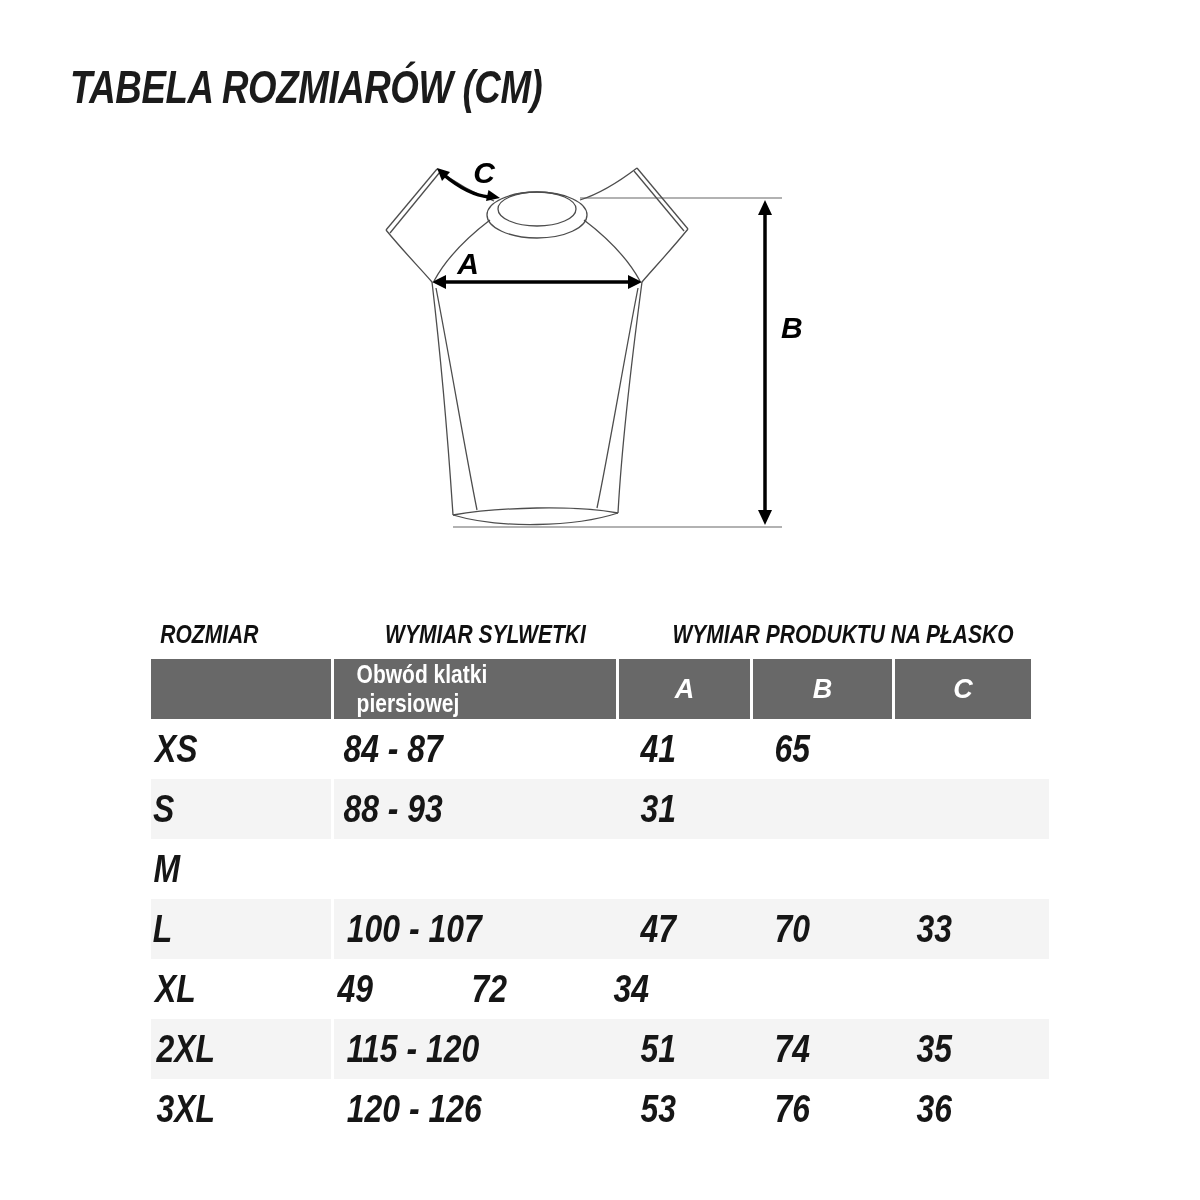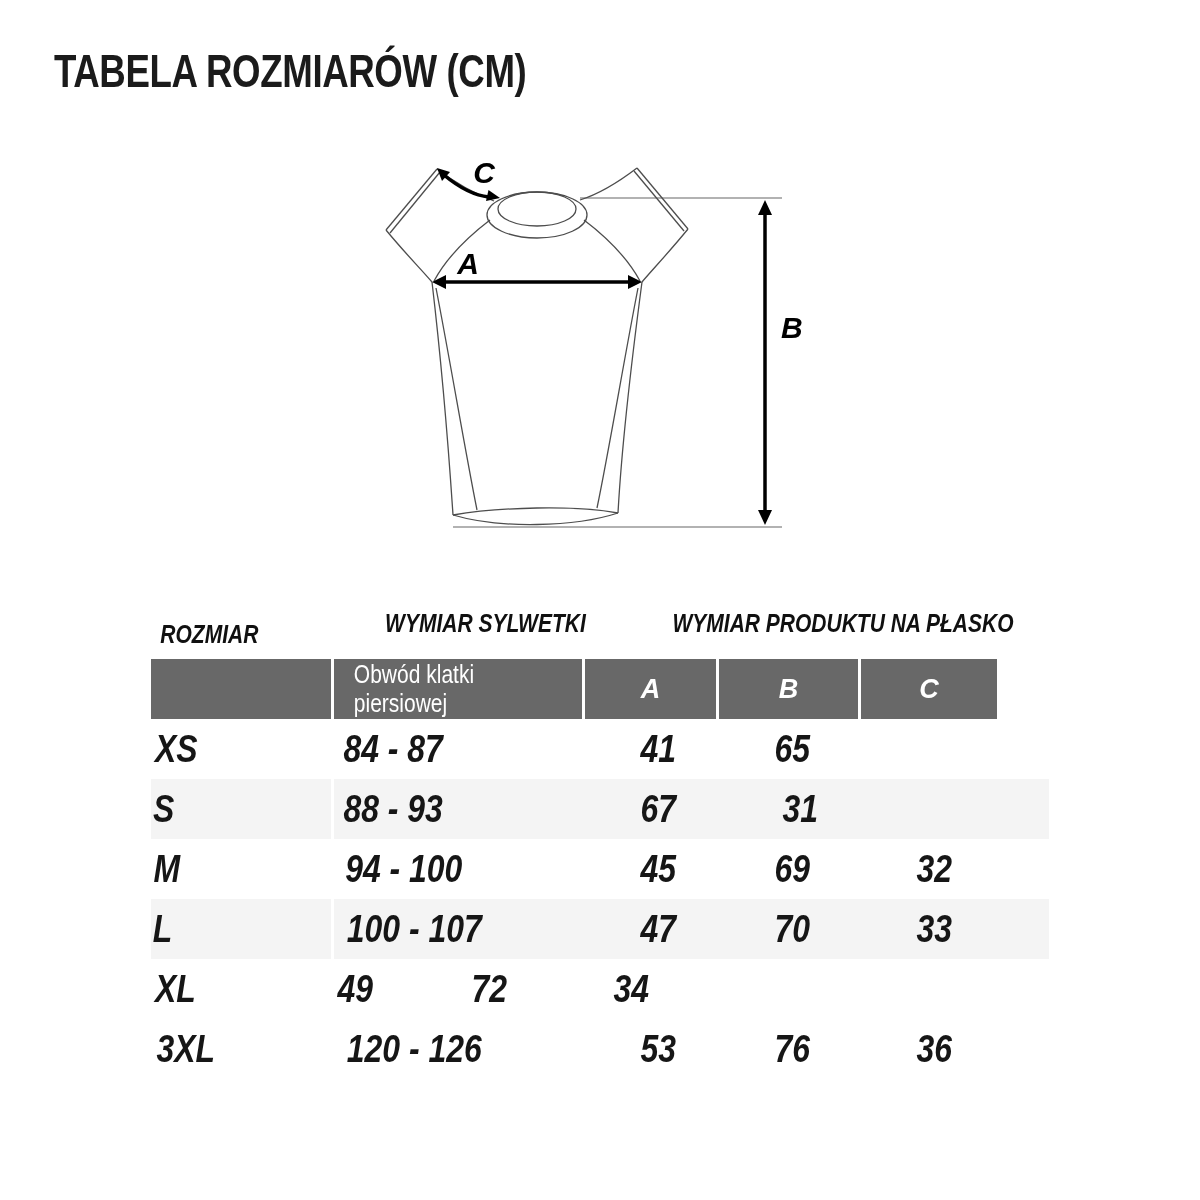--- a/index.html
+++ b/index.html
@@ -3,48 +3,48 @@
 <meta charset="utf-8">
 <style>
   html,body{margin:0;padding:0}
   body{
     width:1200px;height:1200px;background:#ffffff;position:relative;overflow:hidden;
     font-family:"Liberation Sans","DejaVu Sans",sans-serif;color:#161616;
   }
   .canvas{position:absolute;inset:0}
 
   
-  .title{position:absolute;left:54px;top:46px;margin:0;font-size:47px;line-height:1.05;
-         font-weight:bold;color:#1b1b1b;white-space:nowrap}
+  .title{position:absolute;left:54px;top:46px;margin:16px;font-size:47px;line-height:1.05;
+         font-style:italic;font-weight:bold;color:#1b1b1b;white-space:nowrap}
   .title .cond{transform:scaleX(.78);transform-origin:left center;letter-spacing:-.5px}
 
   .cond{display:inline-block;transform:scaleX(.84);transform-origin:center}
 
   
   .shirt{position:absolute;left:350px;top:140px;width:460px;height:420px}
   .shirt text{font-family:"Liberation Sans","DejaVu Sans",sans-serif;
               font-style:italic;font-weight:bold;font-size:30px;fill:#000}
 
   
   .size-table{position:absolute;left:151px;top:609px;width:898px;font-style:italic;font-weight:bold}
   .row{display:flex}
   .col1{width:180px;flex:none;display:flex;align-items:center;justify-content:flex-start}
   .colrest{width:715px;flex:none;margin-left:3px;display:flex}
 
   .ghead{height:50px}
   .ghead .col1,.ghead .gcell{font-size:25px;color:#101010}
-  .gcell{display:flex;align-items:flex-start;justify-content:center}
+  .gcell{display:flex;align-items:center;justify-content:center}
   .g2{width:303px}
   .g3{width:412px}
 
   .hband{height:60px}
   .hband .col1{background:#686868}
   .hband .colrest{gap:3px}
   .hcell{background:#686868;color:#fff;display:flex;align-items:center;justify-content:center}
-  .h-chest{width:248px;font-size:25px;font-style:normal;font-weight:normal}
+  .h-chest{width:282px;font-size:25px;font-style:normal;font-weight:bold}
   .h-abc{font-size:27px}
   .h-a{width:131px}.h-b{width:139px}.h-c{width:136px}
 
   .drow{height:60px;font-size:38px}
   .drow .colrest{margin-left:3px}
   .dc{display:flex;align-items:center;justify-content:flex-start}
   .d-chest{width:303px}.d-a{width:134px}.d-b{width:142px}.d-c{width:136px}
   .alt .col1,.alt .colrest{background:#f4f4f4}
 </style>
 </head>
@@ -161,47 +161,30 @@
     </div>
 
     <div class="row drow alt">
       <div class="col1">
           <span class="cond">S</span>
         </div>
       <div class="colrest">
         <div class="dc d-chest">
             <span class="cond">88 - 93</span>
           </div>
-        <div class="dc d-b">
-            <span class="cond">67</span>
-          </div>
         <div class="dc d-c">
             <span class="cond">31</span>
           </div>
       </div>
     </div>
 
     <div class="row drow">
       <div class="col1">
           <span class="cond">M</span>
         </div>
-      <div class="colrest">
-        <div class="dc d-chest">
-            <span class="cond">94 - 100</span>
-          </div>
-        <div class="dc d-a">
-            <span class="cond">45</span>
-          </div>
-        <div class="dc d-b">
-            <span class="cond">69</span>
-          </div>
-        <div class="dc d-c">
-            <span class="cond">32</span>
-          </div>
-      </div>
     </div>
 
     <div class="row drow alt">
       <div class="col1">
           <span class="cond">L</span>
         </div>
       <div class="colrest">
         <div class="dc d-chest">
             <span class="cond">100 - 107</span>
           </div>
@@ -227,20 +210,39 @@
           </div>
         <div class="dc d-b">
             <span class="cond">72</span>
           </div>
         <div class="dc d-c">
             <span class="cond">34</span>
           </div>
       </div>
     </div>
 
+    <div class="row drow alt">
+      <div class="col1">
+          <span class="cond">2XL</span>
+        </div>
+      <div class="colrest">
+        <div class="dc d-chest">
+            <span class="cond">115 - 120</span>
+          </div>
+        <div class="dc d-a">
+            <span class="cond">51</span>
+          </div>
+        <div class="dc d-b">
+            <span class="cond">74</span>
+          </div>
+        <div class="dc d-c">
+            <span class="cond">35</span>
+          </div>
+      </div>
+    </div>
 
     <div class="row drow">
       <div class="col1">
           <span class="cond">3XL</span>
         </div>
       <div class="colrest">
         <div class="dc d-chest">
             <span class="cond">120 - 126</span>
           </div>
         <div class="dc d-a">

